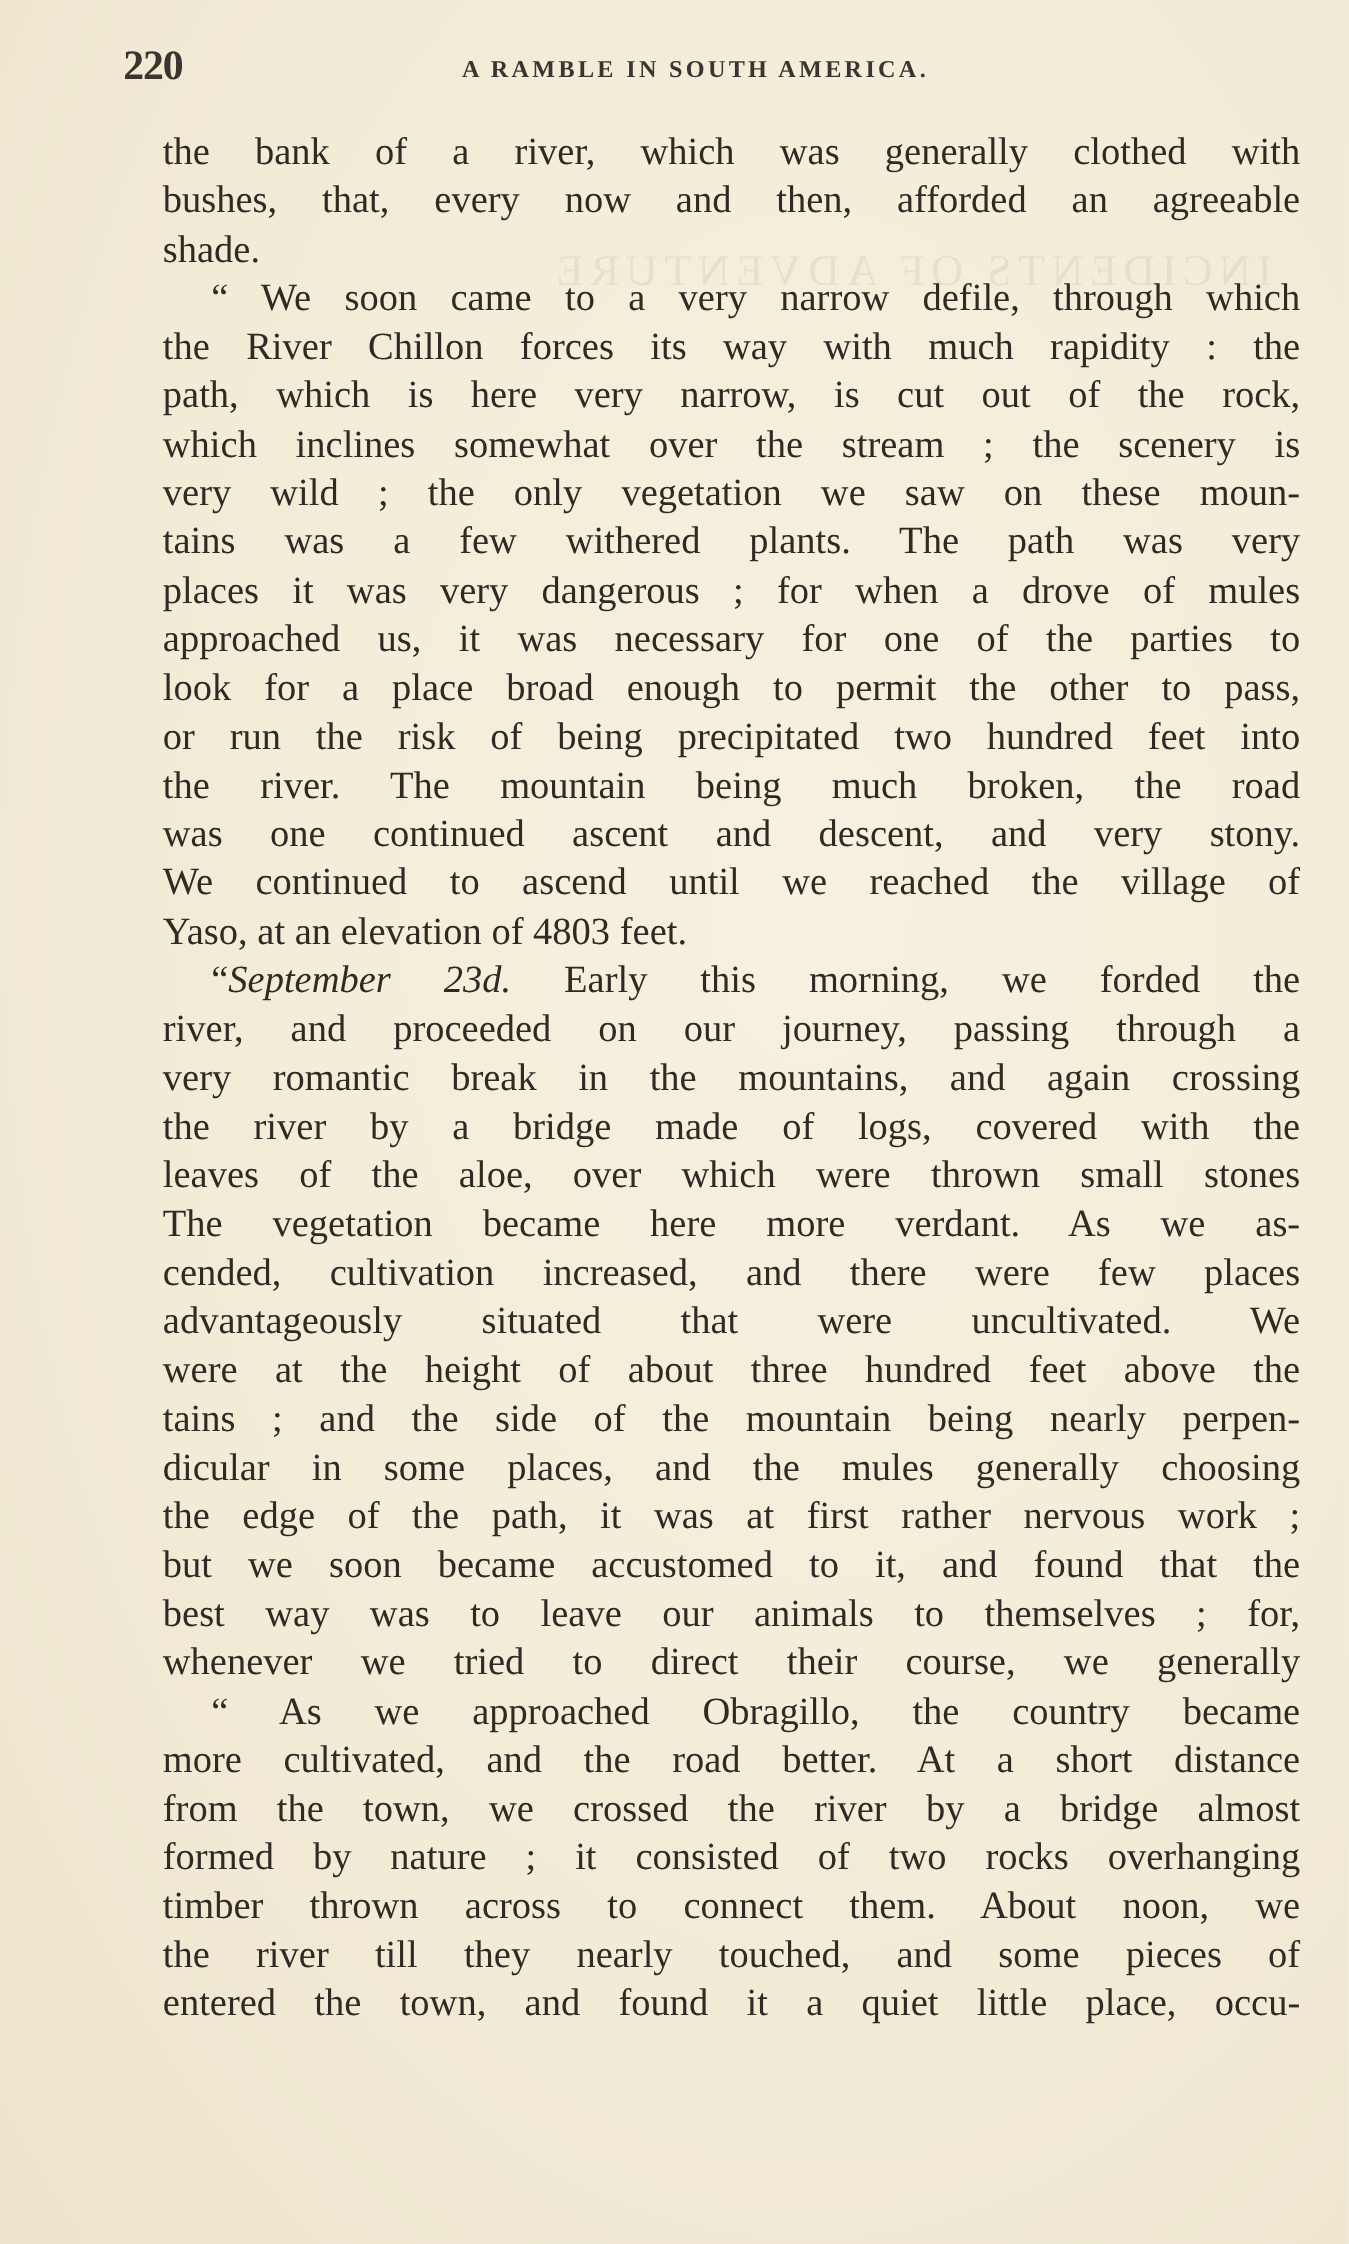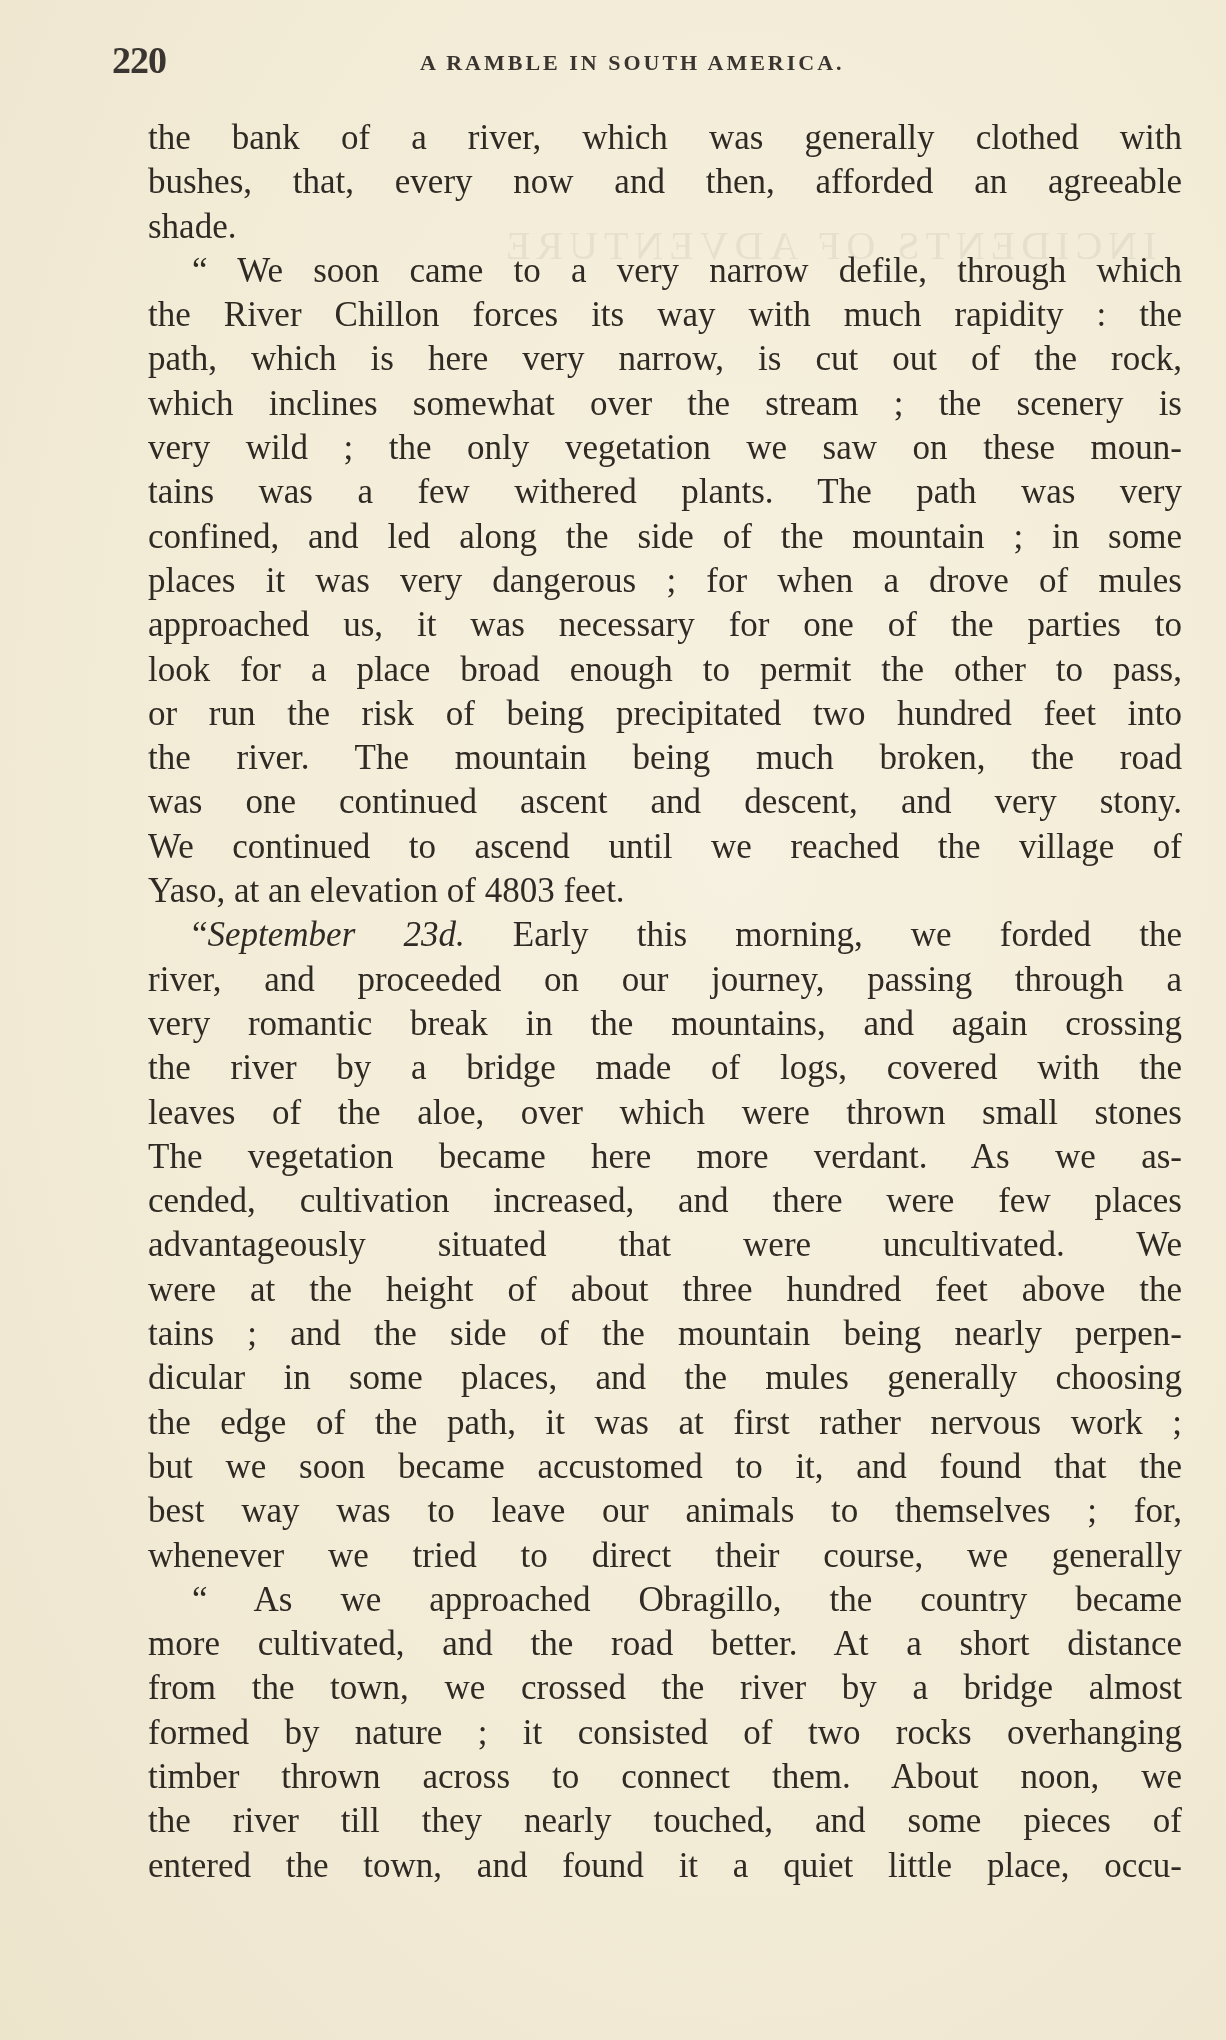--- a/index.html
+++ b/index.html
@@ -100,21 +100,20 @@
   <div class="body-text">
     <span class="line">the bank of a river, which was generally clothed with</span>
     <span class="line">bushes, that, every now and then, afforded an agreeable</span>
     <span class="line last">shade.</span>
     <span class="line indent">“ We soon came to a very narrow defile, through which</span>
     <span class="line">the River Chillon forces its way with much rapidity : the</span>
     <span class="line">path, which is here very narrow, is cut out of the rock,</span>
     <span class="line">which inclines somewhat over the stream ; the scenery is</span>
     <span class="line">very wild ; the only vegetation we saw on these moun-</span>
     <span class="line">tains was a few withered plants. The path was very</span>
-    <span class="line">confined, and led along the side of the mountain ; in some</span>
     <span class="line">places it was very dangerous ; for when a drove of mules</span>
     <span class="line">approached us, it was necessary for one of the parties to</span>
     <span class="line">look for a place broad enough to permit the other to pass,</span>
     <span class="line">or run the risk of being precipitated two hundred feet into</span>
     <span class="line">the river. The mountain being much broken, the road</span>
     <span class="line">was one continued ascent and descent, and very stony.</span>
     <span class="line">We continued to ascend until we reached the village of</span>
     <span class="line last">Yaso, at an elevation of 4803 feet.</span>
     <span class="line indent"><span>“</span><em>September 23d.</em><span> Early this morning, we forded the</span></span>
     <span class="line">river, and proceeded on our journey, passing through a</span>

